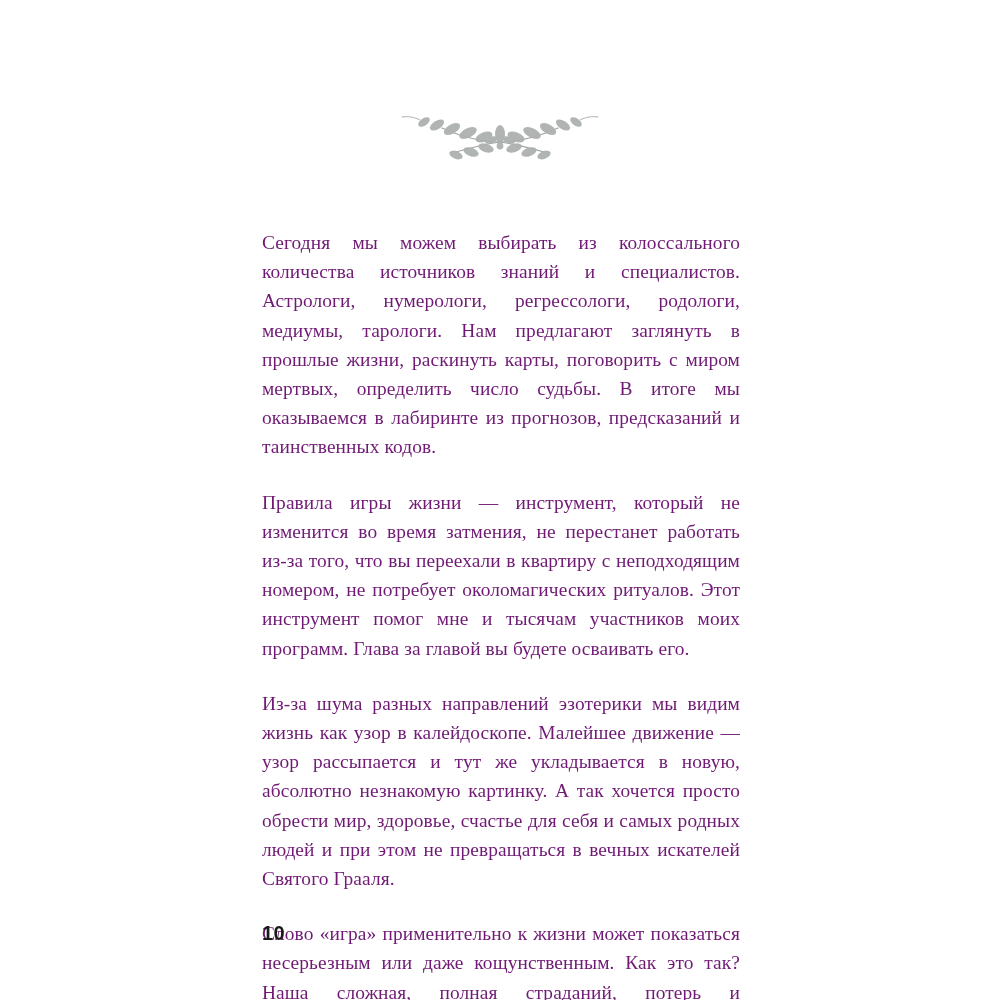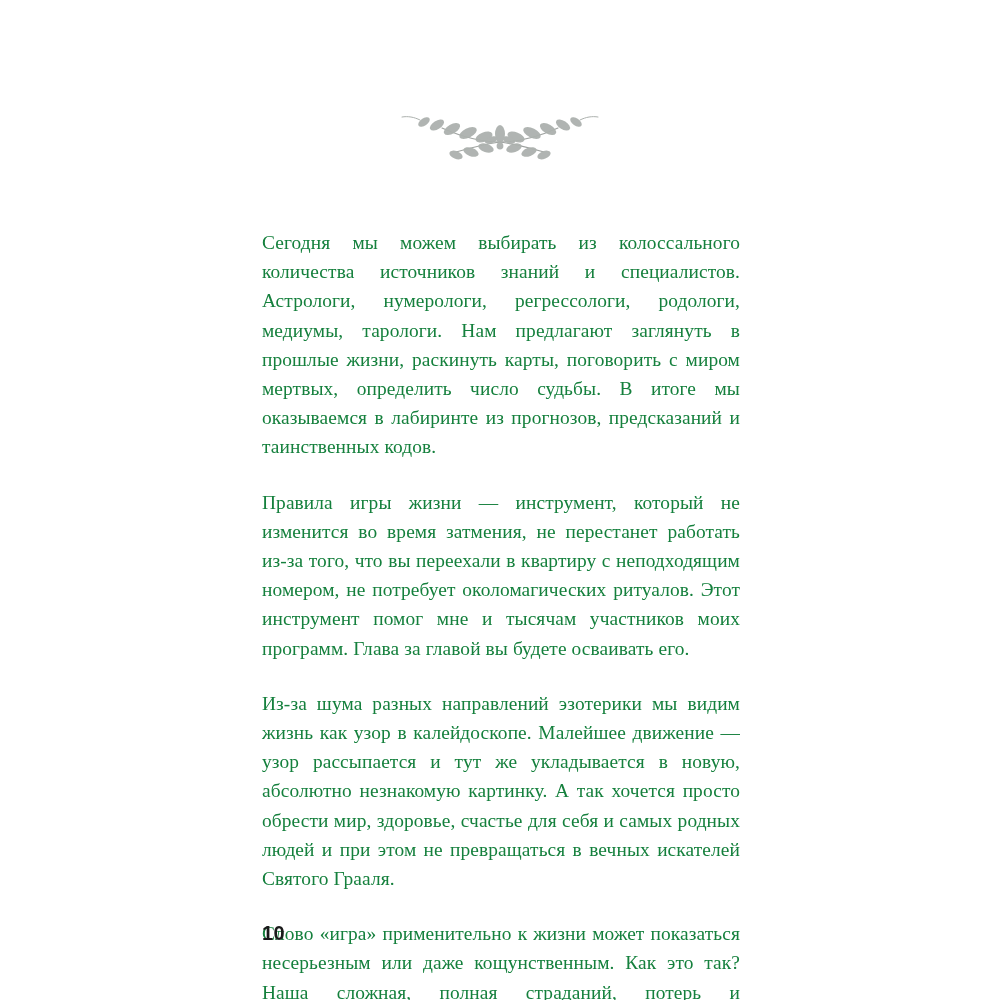--- a/index.html
+++ b/index.html
@@ -47,21 +47,21 @@
   }
 
   .para {
     margin: 0 0 26px 0;
     font-size: 19.4px;
     line-height: 29.2px;
     text-align: justify;
     text-justify: inter-word;
     hyphens: manual;
     letter-spacing: 0.1px;
-    color: #15803d;
+    color: #701a75;
   }
   .para:last-of-type {
     margin-bottom: 0;
   }
 
   
   .folio {
     position: absolute;
     left: 262px;
     top: 922px;

